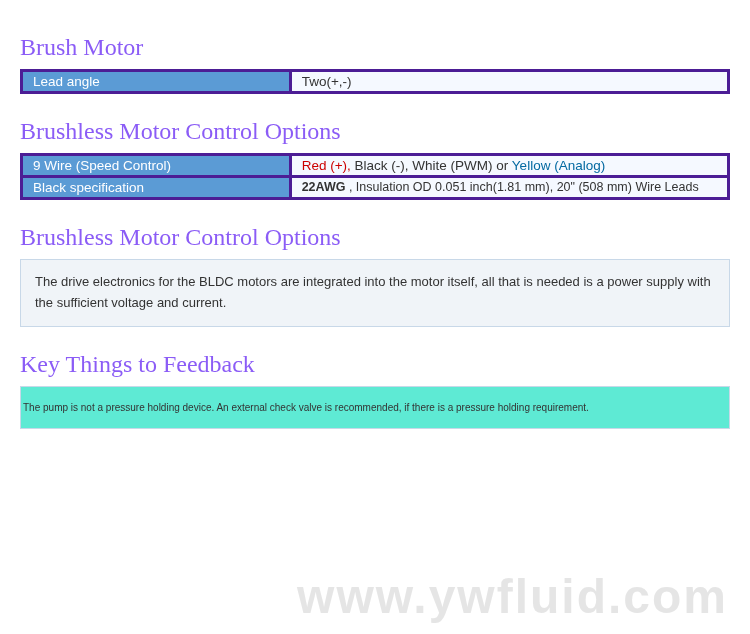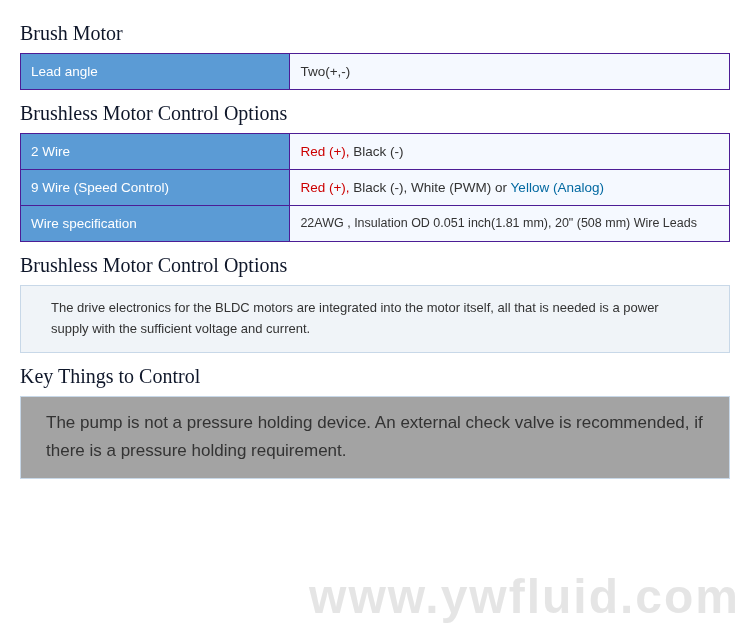--- a/index.html
+++ b/index.html
@@ -12,74 +12,74 @@
       overflow: hidden;
     }
     .page-content {
       padding: 10px 20px 20px 20px;
       position: relative;
       z-index: 1;
     }
     .watermark {
       position: fixed;
       bottom: 10px;
-      right: 10px;
+      right: 22px;
       font-size: 48px;
       color: rgba(180, 180, 180, 0.35);
       font-weight: bold;
       font-family: Arial, sans-serif;
       letter-spacing: 2px;
       pointer-events: none;
       z-index: 0;
     }
     .section-title {
-      font-size: 20px;
+      font-size: 24px;
       font-weight: normal;
-      color: #0f172a;
-      margin: 12px 0 8px 0;
+      color: #8b5cf6;
+      margin: 24px 0 8px 0;
       font-family: 'Times New Roman', serif;
     }
     table {
       width: 100%;
       border-collapse: collapse;
       margin-bottom: 4px;
     }
     table td {
-      padding: 10px 10px;
+      padding: 2px 10px;
       font-size: 13.5px;
       vertical-align: top;
-      border: 1px solid #4c1d95;
+      border: 3px solid #4c1d95;
     }
     .col-label {
       background-color: #5b9bd5;
       color: #fff;
       width: 38%;
       font-size: 13.5px;
     }
     .col-value {
       background-color: #f5f9ff;
       color: #333;
     }
     .red { color: #cc0000; }
     .black { color: #333; }
     .orange { color: #0369a1; }
     .description-box {
       border: 1px solid #c8d8e8;
       background: #f0f4f8;
-      padding: 12px 30px;
+      padding: 12px 14px;
       font-size: 13px;
       color: #333;
       line-height: 1.6;
       margin-bottom: 4px;
     }
     .key-things-box {
       border: 1px solid #c8d8e8;
-      background: #a3a3a3;
-      padding: 12px 25px;
-      font-size: 17px;
+      background: #5eead4;
+      padding: 12px 2px;
+      font-size: 10px;
       color: #333;
       line-height: 1.7;
     }
     .wire-spec-value {
       font-size: 12.5px;
       color: #333;
     }
   </style>
 </head>
 <body>
@@ -93,50 +93,43 @@
         <td class="col-label">Lead angle</td>
         <td class="col-value">Two(+,-)</td>
       </tr>
     </tbody>
   </table>
 
   <h2 class="section-title">Brushless Motor Control Options</h2>
   <table>
     <tbody>
       <tr>
-        <td class="col-label">2 Wire</td>
-        <td class="col-value">
-          <span class="red">Red (+),</span>
-          <span class="black"> Black (-)</span>
-        </td>
-      </tr>
-      <tr>
         <td class="col-label">9 Wire (Speed Control)</td>
         <td class="col-value">
           <span class="red">Red (+),</span>
           <span class="black"> Black (-),</span>
           <span style="color:#333;"> White (PWM) or </span>
           <span class="orange">Yellow (Analog)</span>
         </td>
       </tr>
       <tr>
-        <td class="col-label">Wire specification</td>
+        <td class="col-label">Black specification</td>
         <td class="col-value wire-spec-value">
-          <span style="font-weight:normal;">22AWG</span>
+          <span style="font-weight:bold;">22AWG</span>
           <span>, Insulation OD 0.051 inch(1.81 mm), 20" (508 mm) Wire Leads</span>
         </td>
       </tr>
     </tbody>
   </table>
 
   <h2 class="section-title">Brushless Motor Control Options</h2>
   <div class="description-box">
     <span>The drive electronics for the BLDC motors are integrated into the motor itself, all that is needed is a power supply with the sufficient voltage and current.</span>
   </div>
 
-  <h2 class="section-title">Key Things to Control</h2>
+  <h2 class="section-title">Key Things to Feedback</h2>
   <div class="key-things-box">
     <div>The pump is not a pressure holding device. An external check valve is recommended, if there is a pressure holding requirement.</div>
   </div>
 
 </div>
 
 <div class="watermark">www.ywfluid.com</div>
 
 </body></html>

